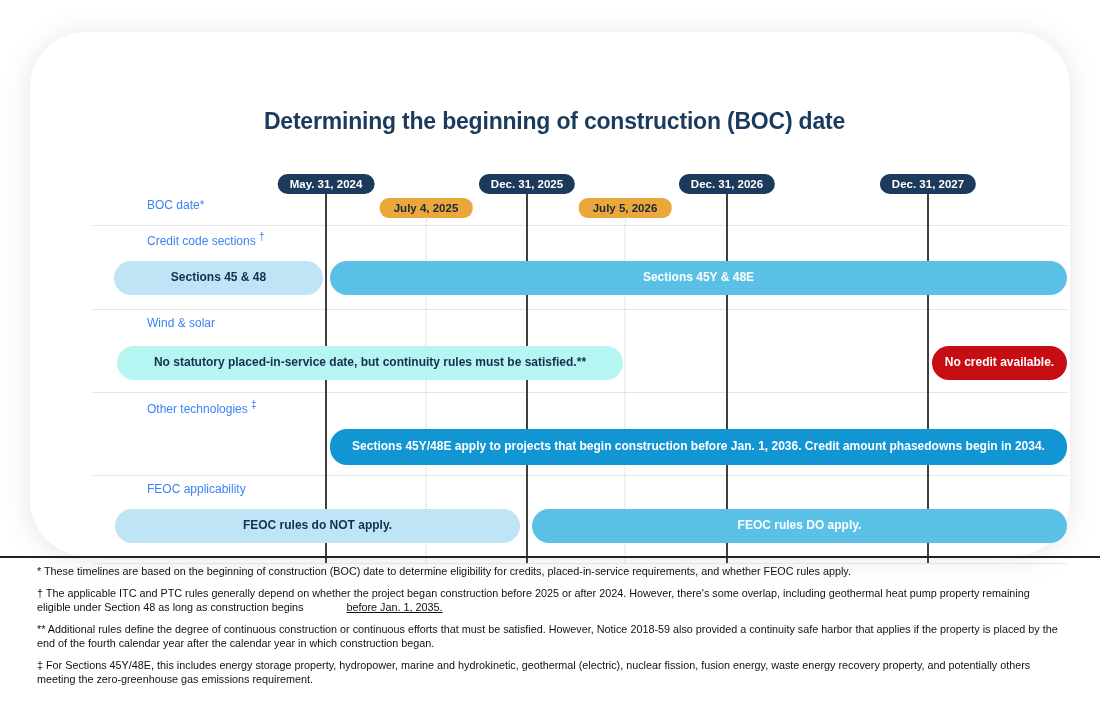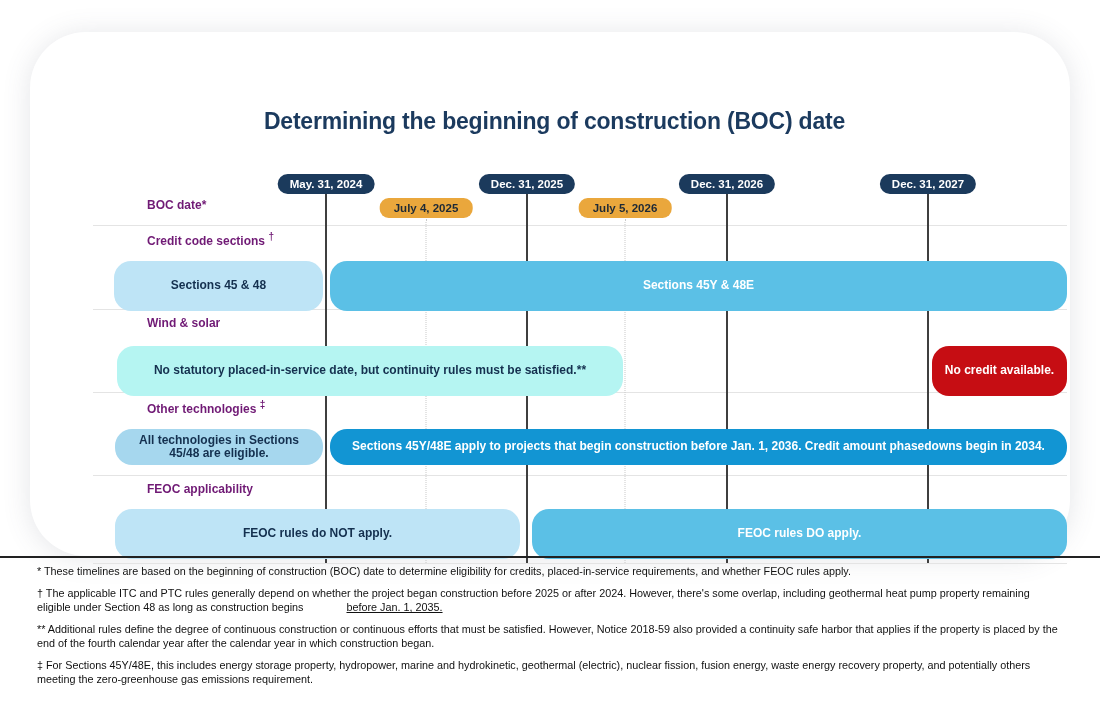--- a/index.html
+++ b/index.html
@@ -10,23 +10,23 @@
   .title{position:absolute;left:9px;right:0;top:76px;margin:0;text-align:center;
          font-size:23px;font-weight:bold;color:#1b3a5e;letter-spacing:-0.2px;}
   .chart{position:absolute;left:63px;top:140px;width:974px;height:392px;}
   .hsep{position:absolute;left:0;right:0;height:1px;background:#e4e4e4;}
   .vline{position:absolute;top:22px;height:369px;width:2px;background:#3f3f3f;transform:translateX(-50%);}
   .vdots{position:absolute;top:47px;height:344px;width:0;border-left:1px dotted #c9c9c9;transform:translateX(-50%);}
   .date-pill{position:absolute;top:2px;transform:translateX(-50%);background:#1b3a5c;color:#fff;
              font-size:11.5px;font-weight:bold;padding:4px 12px;border-radius:11px;white-space:nowrap;line-height:12px;}
   .july-pill{position:absolute;top:26px;transform:translateX(-50%);background:#eaa73c;color:#1d2936;
              font-size:11.5px;font-weight:bold;padding:4px 14px;border-radius:9px;white-space:nowrap;line-height:12px;}
-  .rowlabel{position:absolute;left:22px;font-size:12px;font-weight:bold;color:#701a75;white-space:nowrap;padding-left:32px;}
+  .rowlabel{position:absolute;left:22px;font-size:12px;font-weight:normal;color:#3b82f6;white-space:nowrap;padding-left:32px;}
   .rowlabel sup{font-size:10px;}
-  .bar{position:absolute;height:50px;border-radius:17px;display:flex;align-items:center;justify-content:center;
+  .bar{position:absolute;height:34px;border-radius:17px;display:flex;align-items:center;justify-content:center;
        text-align:center;font-size:12px;font-weight:bold;padding:0 8px;box-sizing:border-box;line-height:1.12;}
   .t-dark{color:#14304f;}
   .t-white{color:#ffffff;}
   .c-lightblue{background:#bee4f6;}
   .c-paleblue{background:#a6d7ee;}
   .c-blue{background:#5bc0e6;}
   .c-strongblue{background:#1295d3;}
   .c-cyan{background:#b5f5f2;}
   .c-teal{background:#17999e;}
   .c-red{background:#c60d13;}
@@ -71,21 +71,20 @@
       <div class="rowlabel" style="top:144px">Wind &amp; solar</div>
       <div class="rowlabel" style="top:227px"><span>Other technologies</span> <sup>‡</sup></div>
       <div class="rowlabel" style="top:310px">FEOC applicability</div>
 
       <div class="bar c-lightblue t-dark" style="left:21px;top:89px;width:209px">Sections 45 &amp; 48</div>
       <div class="bar c-blue t-white" style="left:237px;top:89px;width:737px">Sections 45Y &amp; 48E</div>
 
       <div class="bar c-cyan t-dark" style="left:24px;top:174px;width:506px">No statutory placed-in-service date, but continuity rules must be satisfied.**</div>
       <div class="bar c-red t-white" style="left:839px;top:174px;width:135px">No credit available.</div>
 
-      <div class="bar c-paleblue t-dark" style="left:22px;top:257px;width:208px;height:36px">All technologies in Sections 45/48 are eligible.</div>
       <div class="bar c-strongblue t-white" style="left:237px;top:257px;width:737px;height:36px">Sections 45Y/48E apply to projects that begin construction before Jan. 1, 2036. Credit amount phasedowns begin in 2034.</div>
 
       <div class="bar c-blue t-white" style="left:439px;top:337px;width:535px">FEOC rules DO apply.</div>
       <div class="bar c-lightblue t-dark" style="left:22px;top:337px;width:405px">FEOC rules do NOT apply.</div>
     </div>
   </div>
 
   <div class="divider"></div>
 
   <div class="footnotes">

